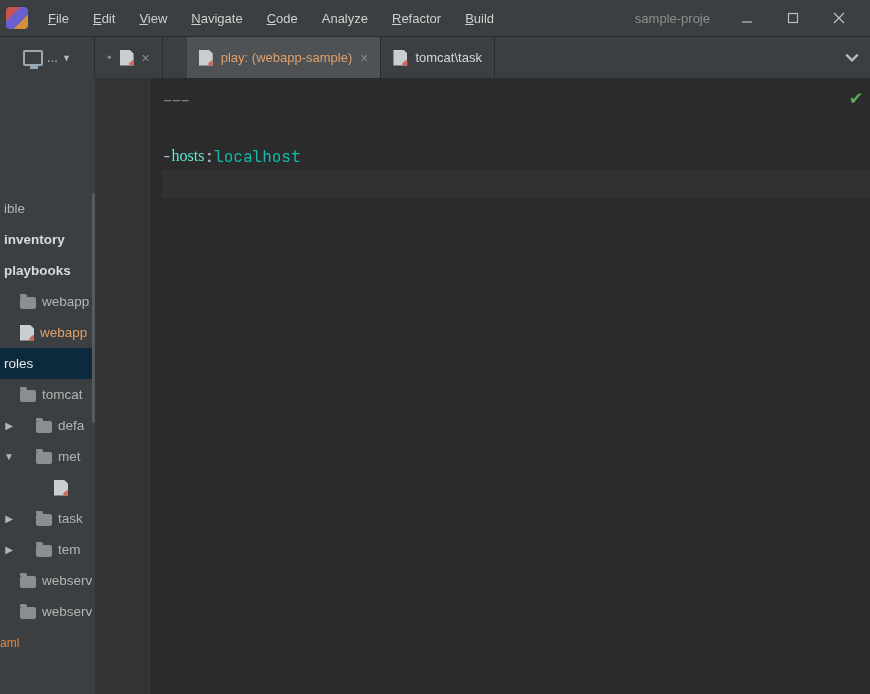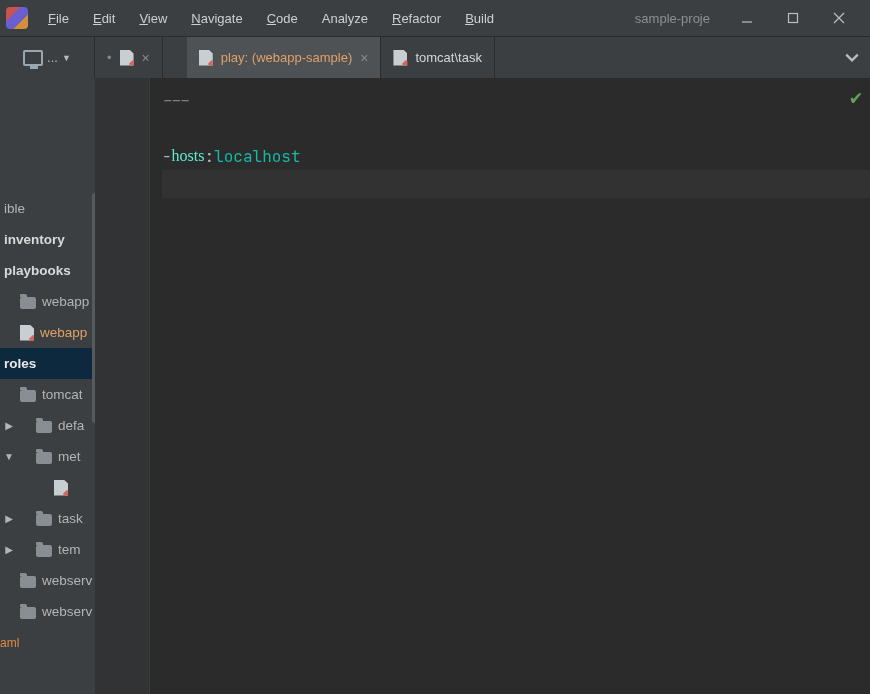--- a/index.html
+++ b/index.html
@@ -106,21 +106,21 @@
     font-size:13.5px;
   }
   .sb-blank { height:115px; }
   .sb-item {
     display:flex; align-items:center; gap:6px;
     height:31px;
     padding-left:4px;
     color:#b4b4b4;
     overflow:hidden; white-space:nowrap;
   }
-  .sb-item.selected { background:#0d293e; color:#e8e8e8; font-weight:700; }
+  .sb-item.selected { background:#0d293e; color:#e8e8e8; font-weight:400; }
   .sb-item.bold { font-weight:700; color:#d9d9d9; }
   .sb-item.highlight { color:#e0a069; }
   .sb-item.bottom { color:#e08a49; font-size:12px; padding-left:0;}
   .fold { width:10px; text-align:center; color:#b4b4b4; font-size:10px; }
   .folder {
     width:16px; height:12px; background:#888e93; border-radius:2px;
     position:relative; margin-top:2px;
   }
   .folder::before{
     content:""; position:absolute; top:-3px; left:0; width:7px; height:3px;

